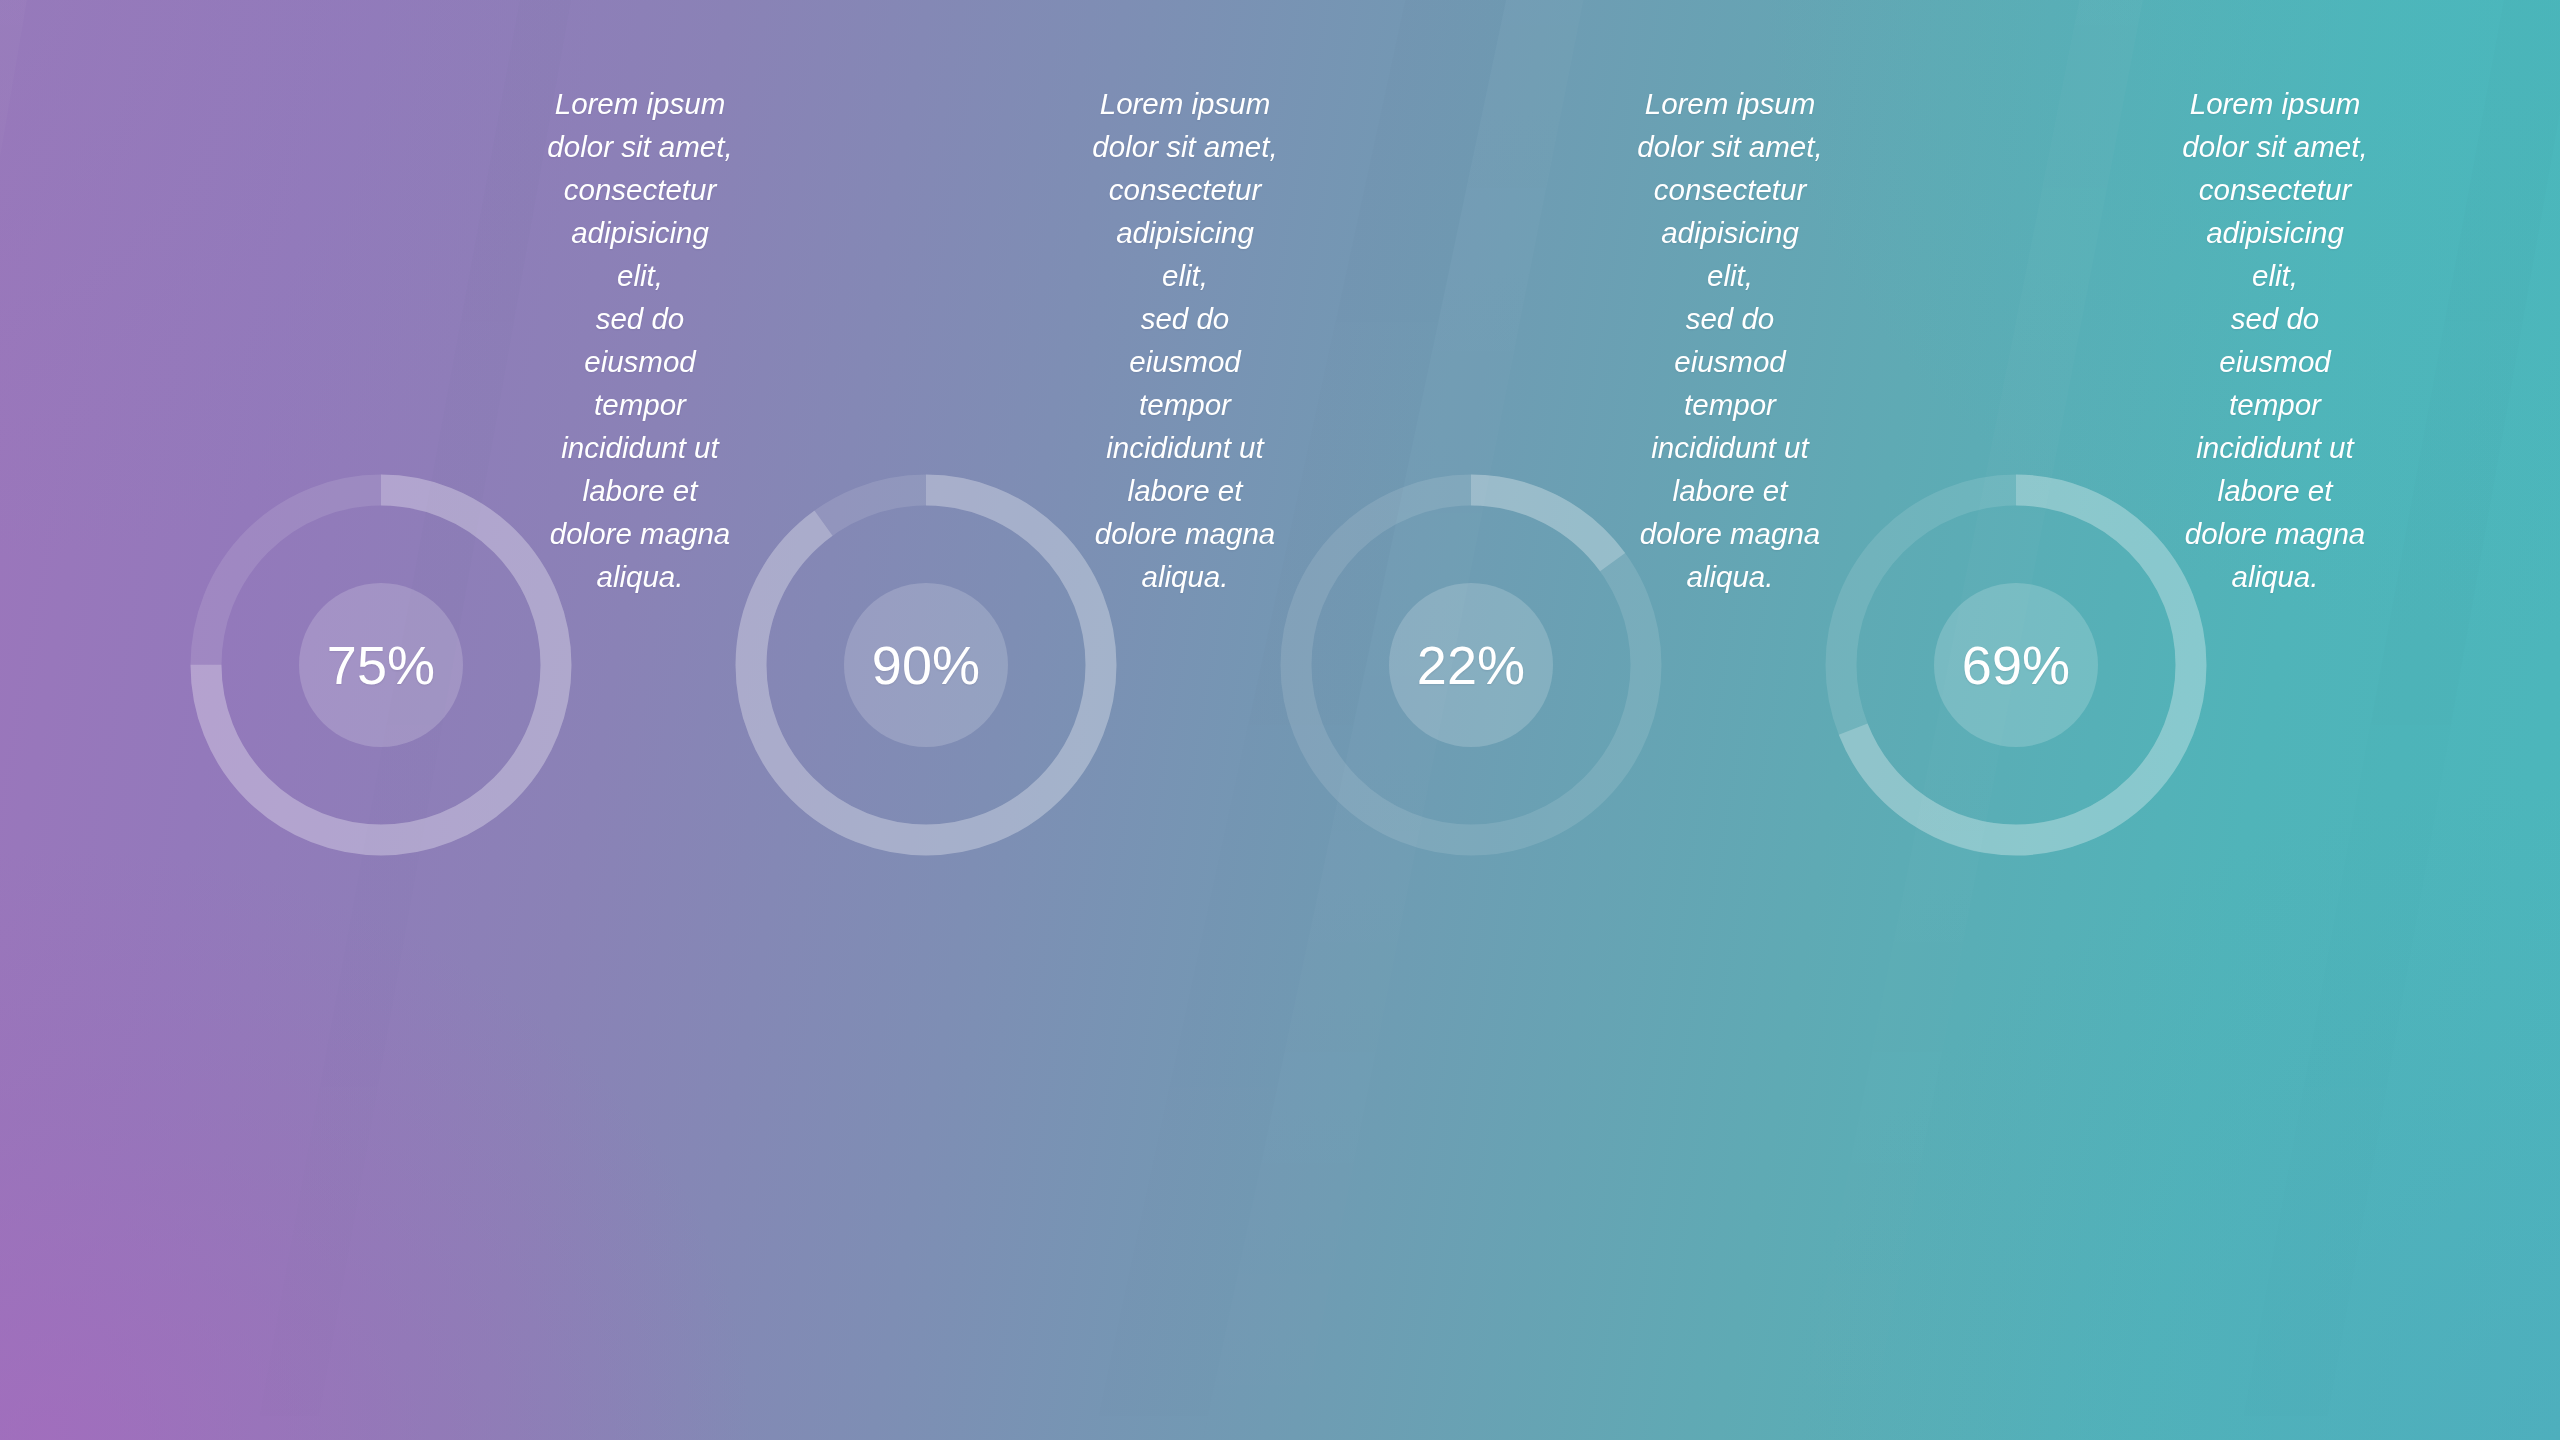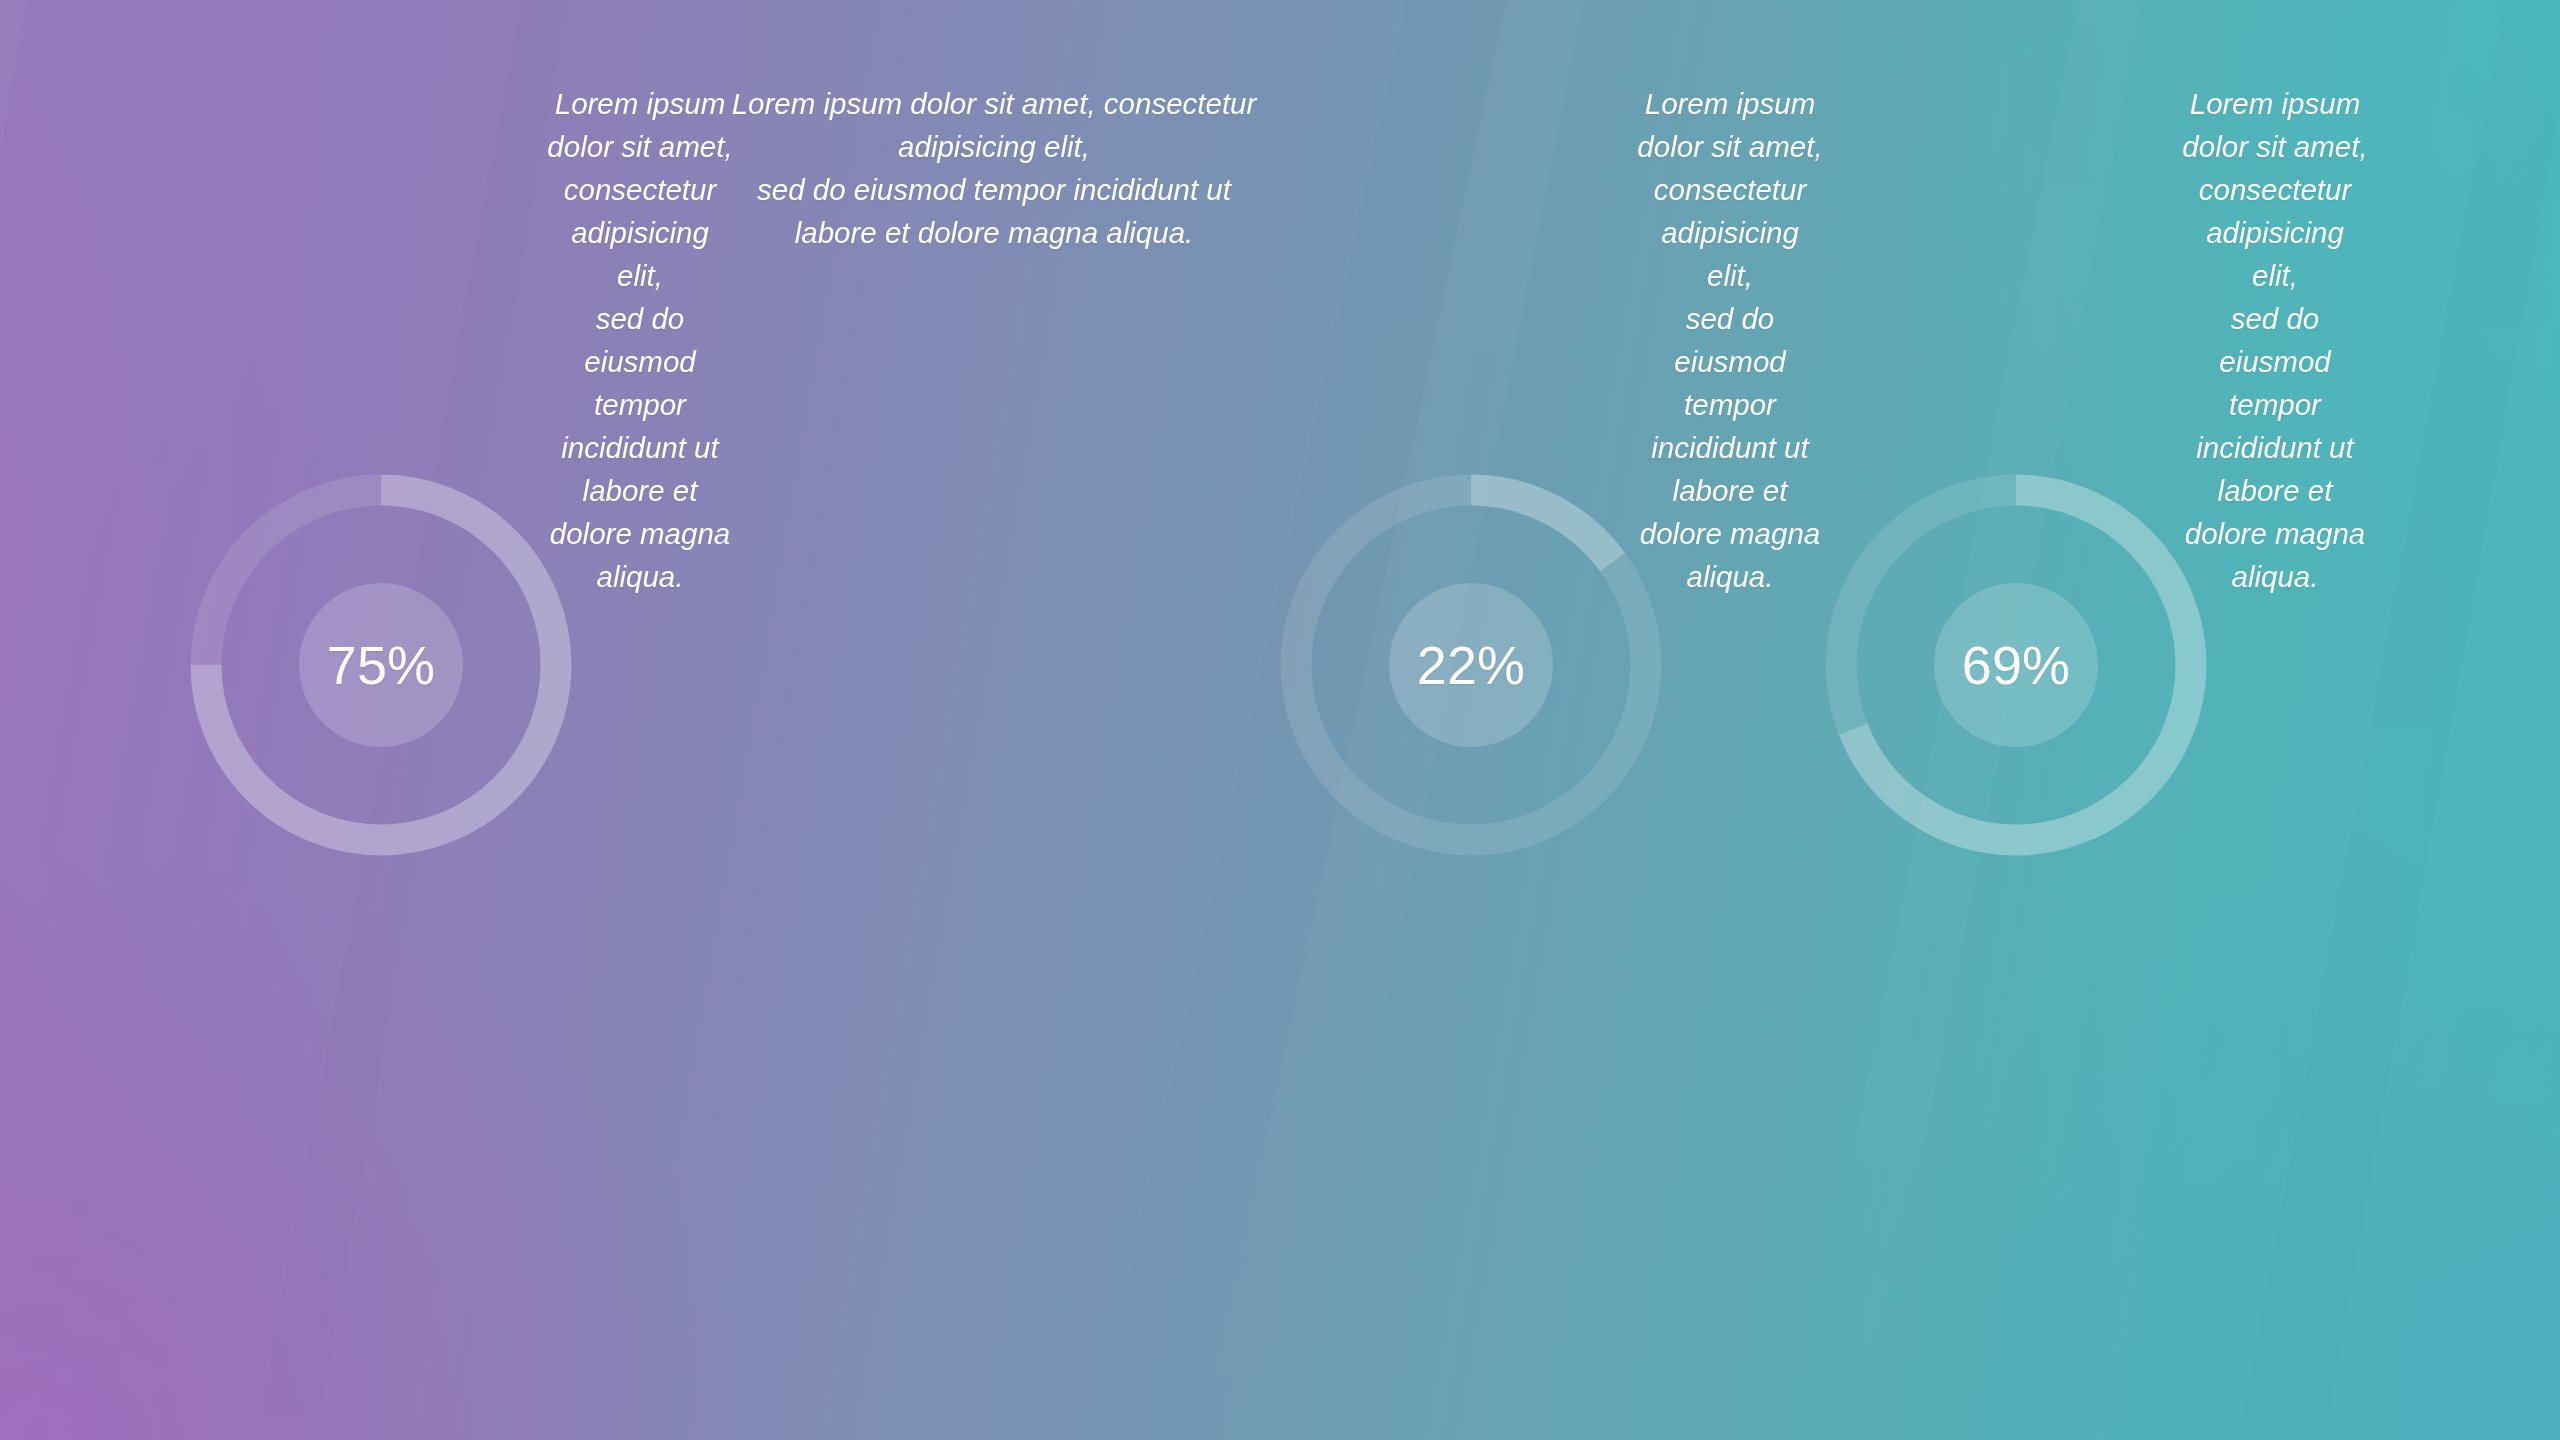--- a/index.html
+++ b/index.html
@@ -179,20 +179,28 @@
         </svg>
         <div class="pct">75%</div>
       </div>
       <div class="caption">Lorem ipsum dolor sit amet, consectetur
 adipisicing elit,
 sed do eiusmod tempor incididunt ut
 labore et dolore magna aliqua.</div>
     </div>
 
     <div class="card">
+      <div class="donut-wrap">
+        <svg class="donut-svg" viewBox="0 0 382 382">
+          <circle cx="191" cy="191" r="175" fill="none" stroke="rgba(255,255,255,0.115)" stroke-width="31"></circle>
+          <circle class="arc" cx="191" cy="191" r="175" fill="none" stroke="rgba(255,255,255,0.225)" stroke-width="31" transform="rotate(-90 191 191)" stroke-dasharray="989.6016858807848 109.95574287564273" stroke-dashoffset="0"></circle>
+          <circle cx="191" cy="191" r="82" fill="rgba(255,255,255,0.175)"></circle>
+        </svg>
+        <div class="pct">90%</div>
+      </div>
       <div class="caption">Lorem ipsum dolor sit amet, consectetur
 adipisicing elit,
 sed do eiusmod tempor incididunt ut
 labore et dolore magna aliqua.</div>
     </div>
 
     <div class="card">
       <div class="donut-wrap">
         <svg class="donut-svg" viewBox="0 0 382 382">
           <circle cx="191" cy="191" r="175" fill="none" stroke="rgba(255,255,255,0.115)" stroke-width="31"></circle>

